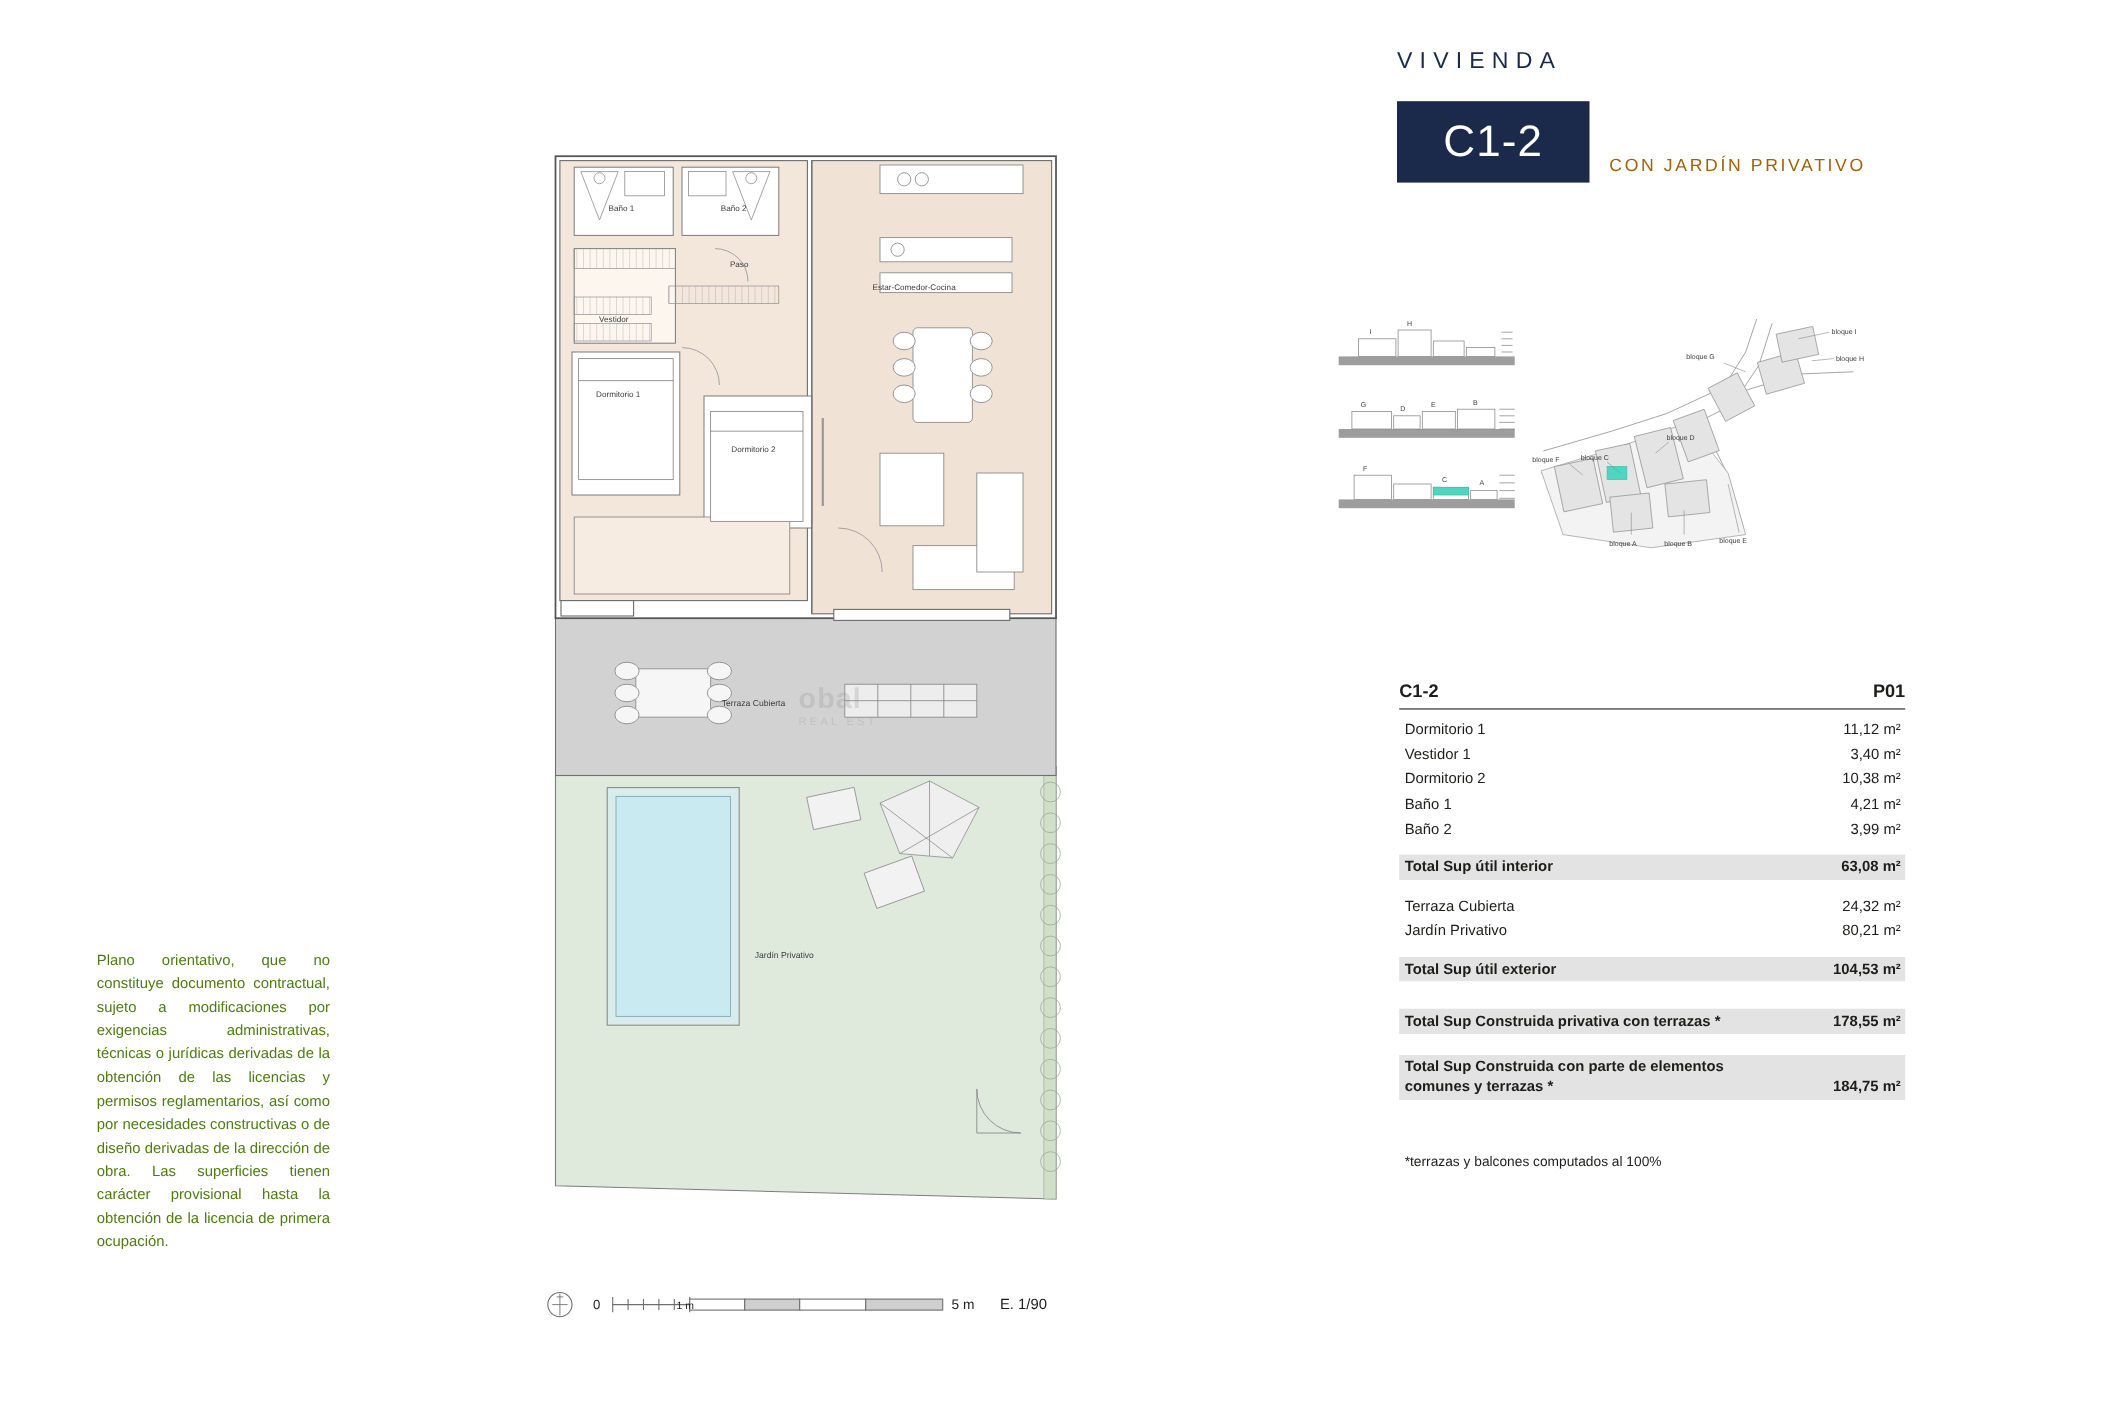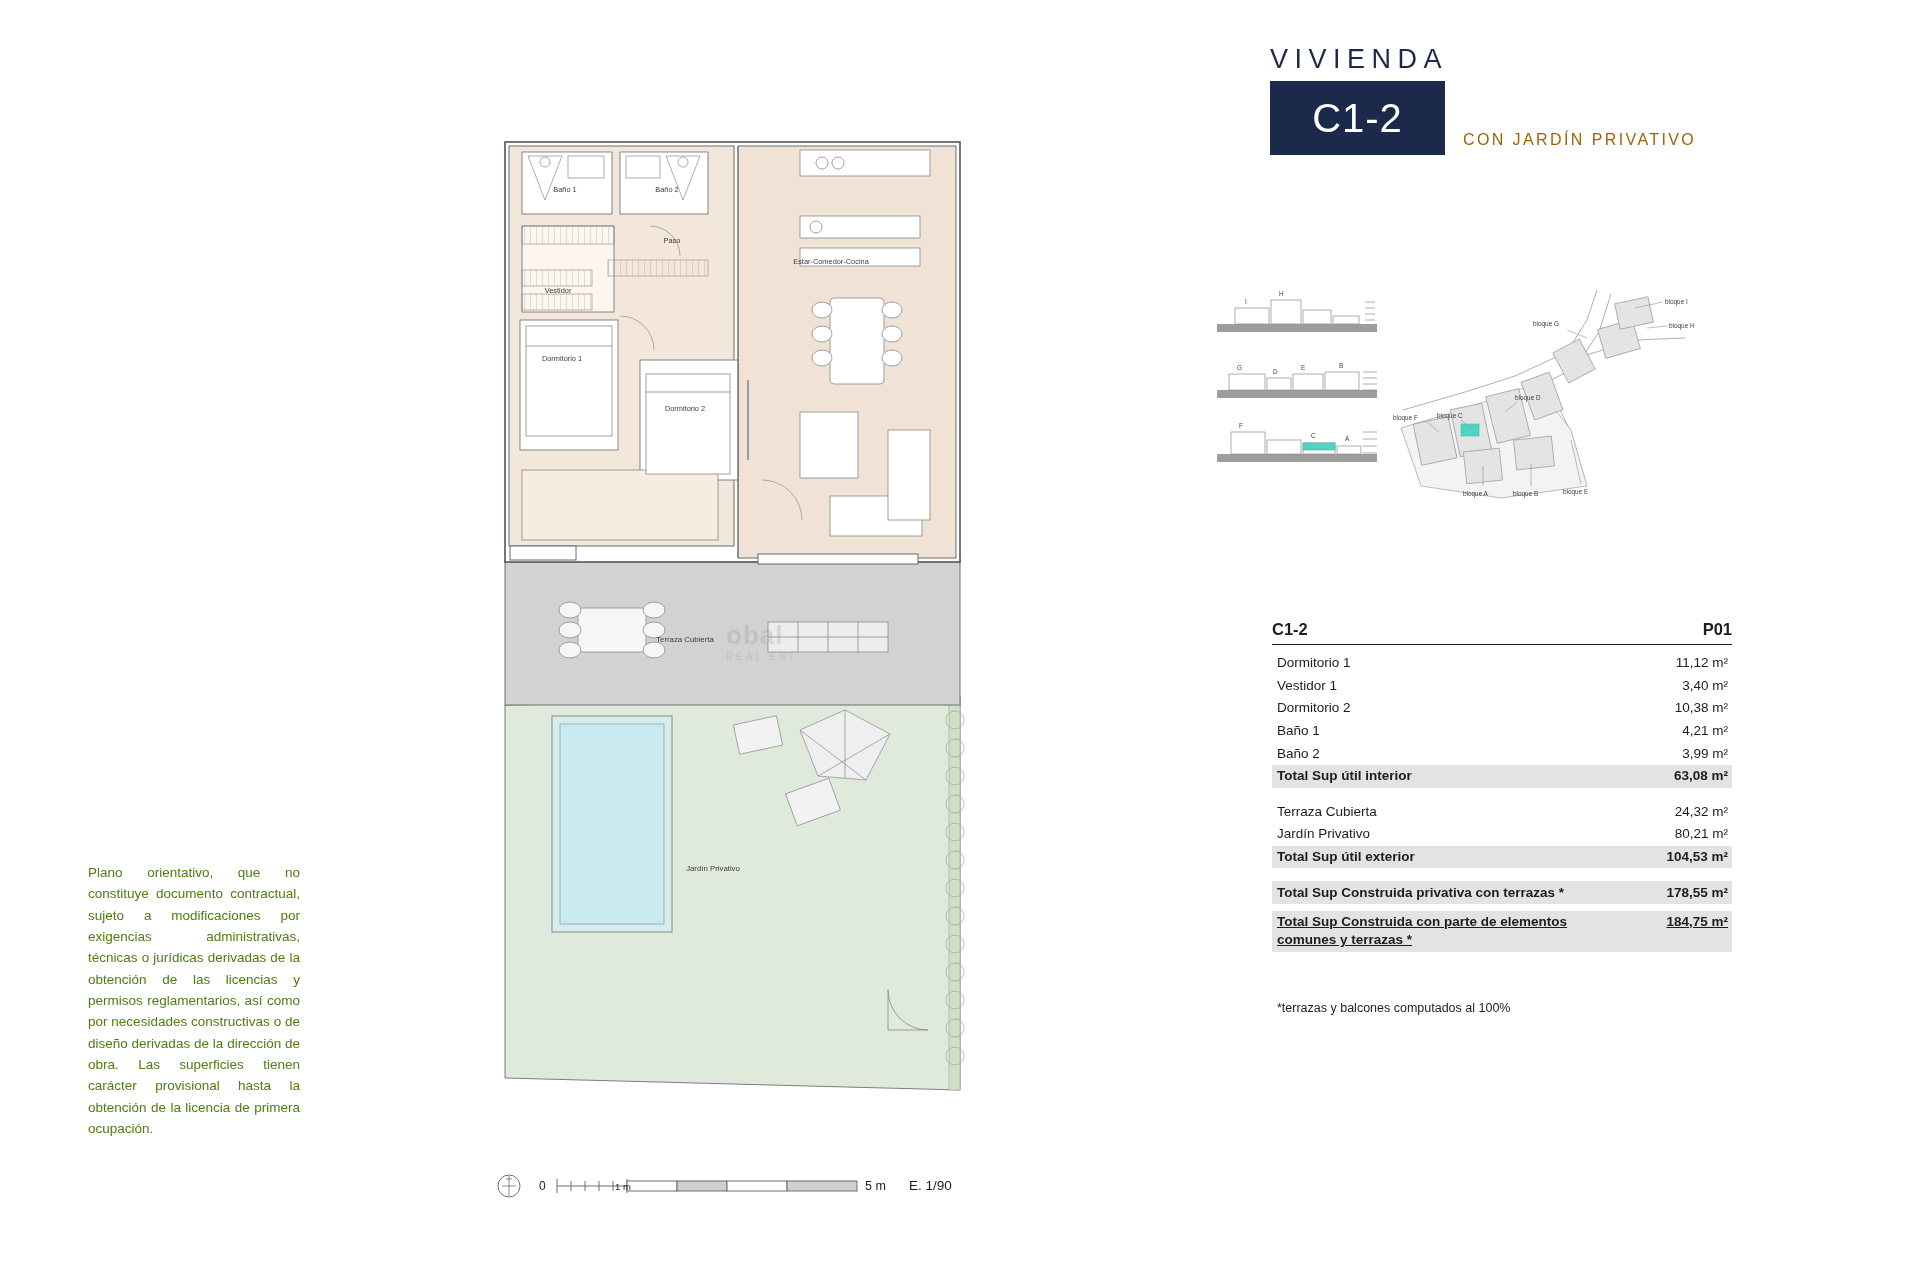--- a/index.html
+++ b/index.html
@@ -47,25 +47,25 @@
   }
 
   
   .rightcol {
     position: absolute;
     left: 1270px;
     top: 44px;
     width: 560px;
   }
   .vivienda-label {
-    font-size: 27px;
+    font-size: 21px;
     letter-spacing: 6.5px;
     color: #1b2a4a;
     font-weight: 400;
-    margin-bottom: 6px;
+    margin-bottom: 24px;
   }
   .codebox-row {
     display: flex;
     align-items: flex-end;
     gap: 18px;
   }
   .codebox {
     background: #1b2a4a;
     color: #ffffff;
     width: 175px;
@@ -113,25 +113,25 @@
   .row {
     display: flex;
     justify-content: space-between;
     padding: 2.2px 4px 2.2px 5px;
     line-height: 1.35;
   }
   .row .unit { white-space: nowrap; }
   .row.total {
     background: #e3e3e3;
     font-weight: bold;
+    margin-top: 12px;
   }
   .row.total.tall {
-    align-items: flex-start;
+    align-items: flex-end;
     min-height: 34px;
-    text-decoration: underline;
   }
   .row .lbl { padding-right: 12px; }
   .row.total.tall .lbl { max-width: 300px; }
   .gap { height: 13px; }
   .gap-sm { height: 7px; }
   .footnote {
     font-size: 12.5px;
     padding: 5px 0 0 5px;
     color: #1d1d1b;
     margin-top: 44px;

